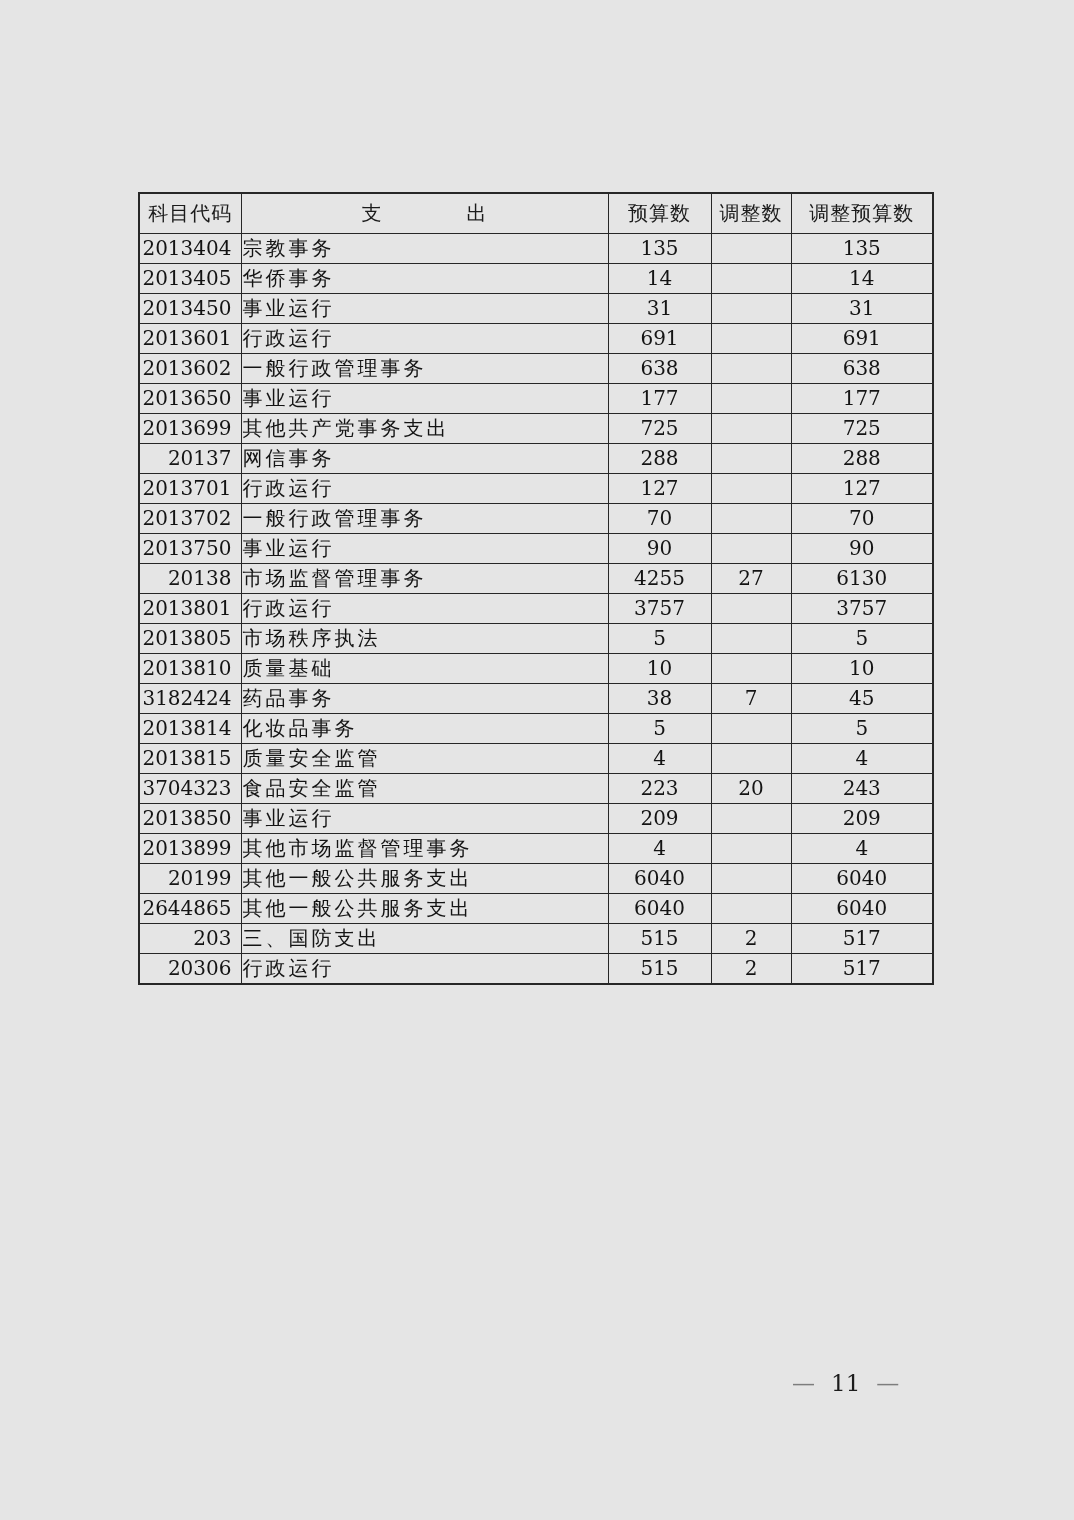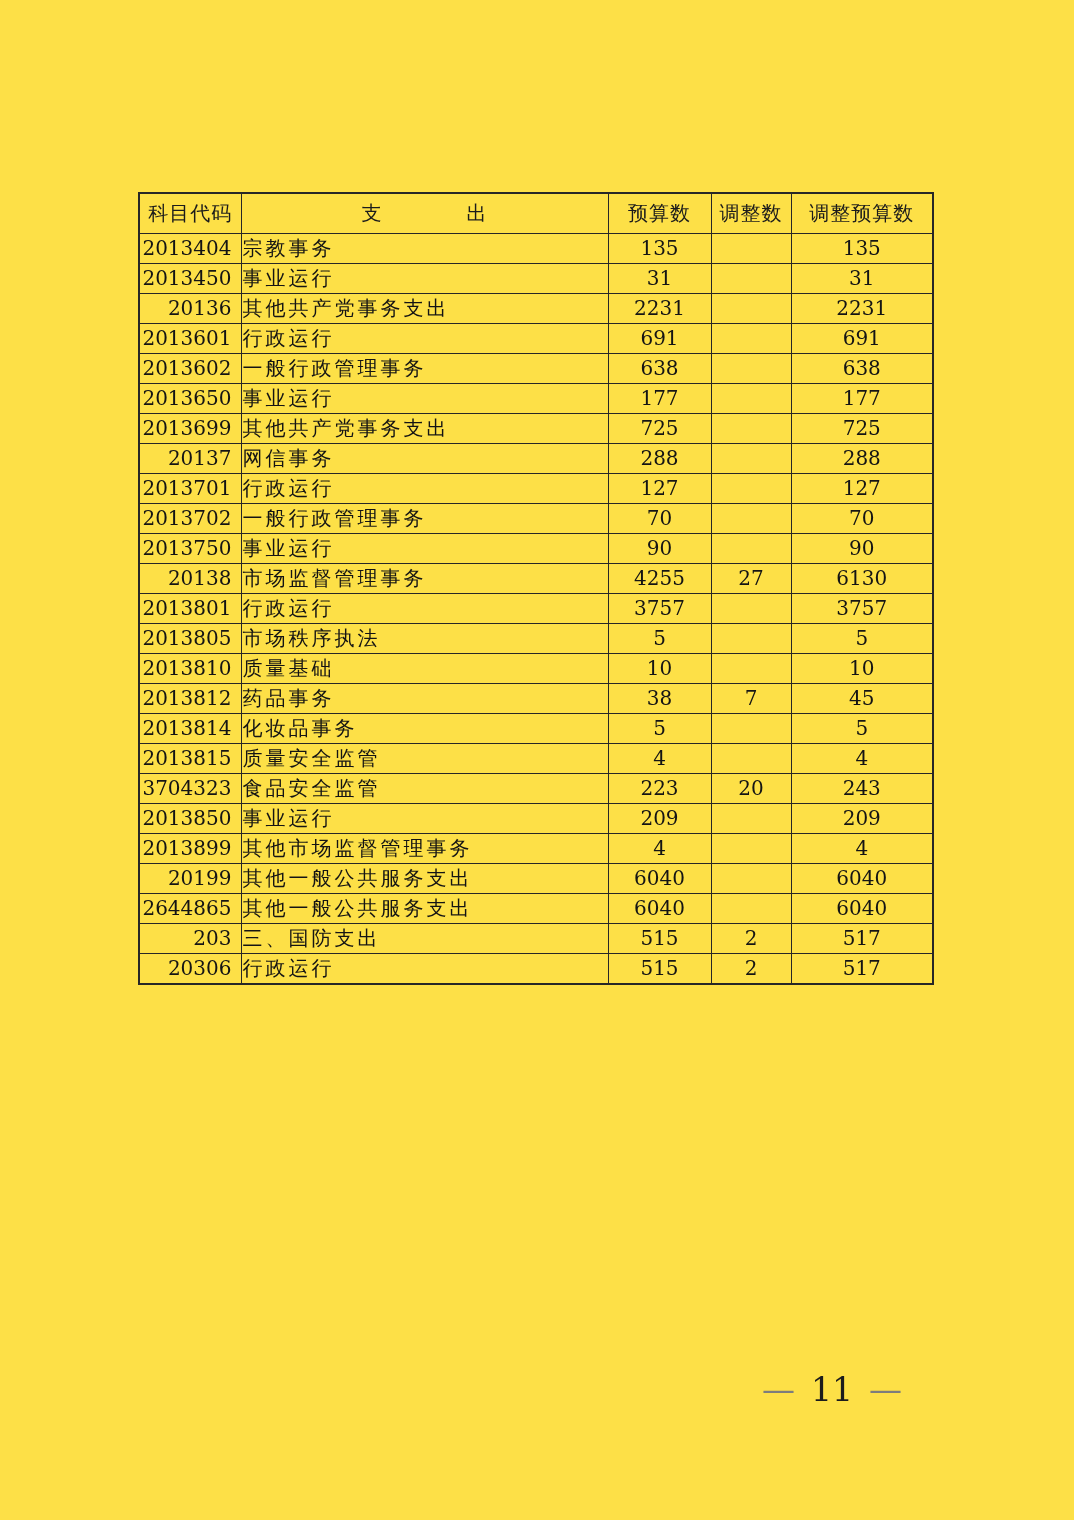--- a/index.html
+++ b/index.html
@@ -1,20 +1,20 @@
 <!DOCTYPE html>
 <html><head>
 <meta charset="utf-8">
 <style>
   html,body{margin:0;padding:0;background:#ffffff;}
   .page{
     position:relative;
     width:1074px;
     height:1520px;
-    background:#fde047;
+    background:#e5e5e5;
     font-family:"DejaVu Serif","Liberation Serif",serif;
     overflow:hidden;
   }
   table.budget{
     position:absolute;
     left:138px;
     top:192px;
     width:794px;
     border-collapse:collapse;
     table-layout:fixed;
@@ -43,23 +43,23 @@
   td.col-name{
     text-align:left;
     letter-spacing:3px;
     color:#2a2a2a;
   }
   td.col-budget, td.col-adjust, td.col-adjusted{
     text-align:center;
   }
   .page-footer{
     position:absolute;
-    left:762px;
+    left:792px;
     top:1370px;
-    font-size:33px;
+    font-size:23px;
     color:#111;
     white-space:nowrap;
   }
   .page-footer .dash{
     color:#7d7d7d;
     letter-spacing:0;
   }
   .page-footer .num{
     color:#1c1c1c;
     margin:0 16px;
@@ -89,32 +89,32 @@
     </thead>
     <tbody>
         <tr>
           <td class="col-code">2013404</td>
           <td class="col-name">宗教事务</td>
           <td class="col-budget">135</td>
           <td class="col-adjust"></td>
           <td class="col-adjusted">135</td>
         </tr>
         <tr>
+          <td class="col-code">2013405</td>
+          <td class="col-name">华侨事务</td>
+          <td class="col-budget">14</td>
+          <td class="col-adjust"></td>
+          <td class="col-adjusted">14</td>
+        </tr>
+        <tr>
           <td class="col-code">2013450</td>
           <td class="col-name">事业运行</td>
           <td class="col-budget">31</td>
           <td class="col-adjust"></td>
           <td class="col-adjusted">31</td>
-        </tr>
-        <tr>
-          <td class="col-code">20136</td>
-          <td class="col-name">其他共产党事务支出</td>
-          <td class="col-budget">2231</td>
-          <td class="col-adjust"></td>
-          <td class="col-adjusted">2231</td>
         </tr>
         <tr>
           <td class="col-code">2013601</td>
           <td class="col-name">行政运行</td>
           <td class="col-budget">691</td>
           <td class="col-adjust"></td>
           <td class="col-adjusted">691</td>
         </tr>
         <tr>
           <td class="col-code">2013602</td>
@@ -187,21 +187,21 @@
           <td class="col-adjusted">5</td>
         </tr>
         <tr>
           <td class="col-code">2013810</td>
           <td class="col-name">质量基础</td>
           <td class="col-budget">10</td>
           <td class="col-adjust"></td>
           <td class="col-adjusted">10</td>
         </tr>
         <tr>
-          <td class="col-code">2013812</td>
+          <td class="col-code">3182424</td>
           <td class="col-name">药品事务</td>
           <td class="col-budget">38</td>
           <td class="col-adjust">7</td>
           <td class="col-adjusted">45</td>
         </tr>
         <tr>
           <td class="col-code">2013814</td>
           <td class="col-name">化妆品事务</td>
           <td class="col-budget">5</td>
           <td class="col-adjust"></td>

